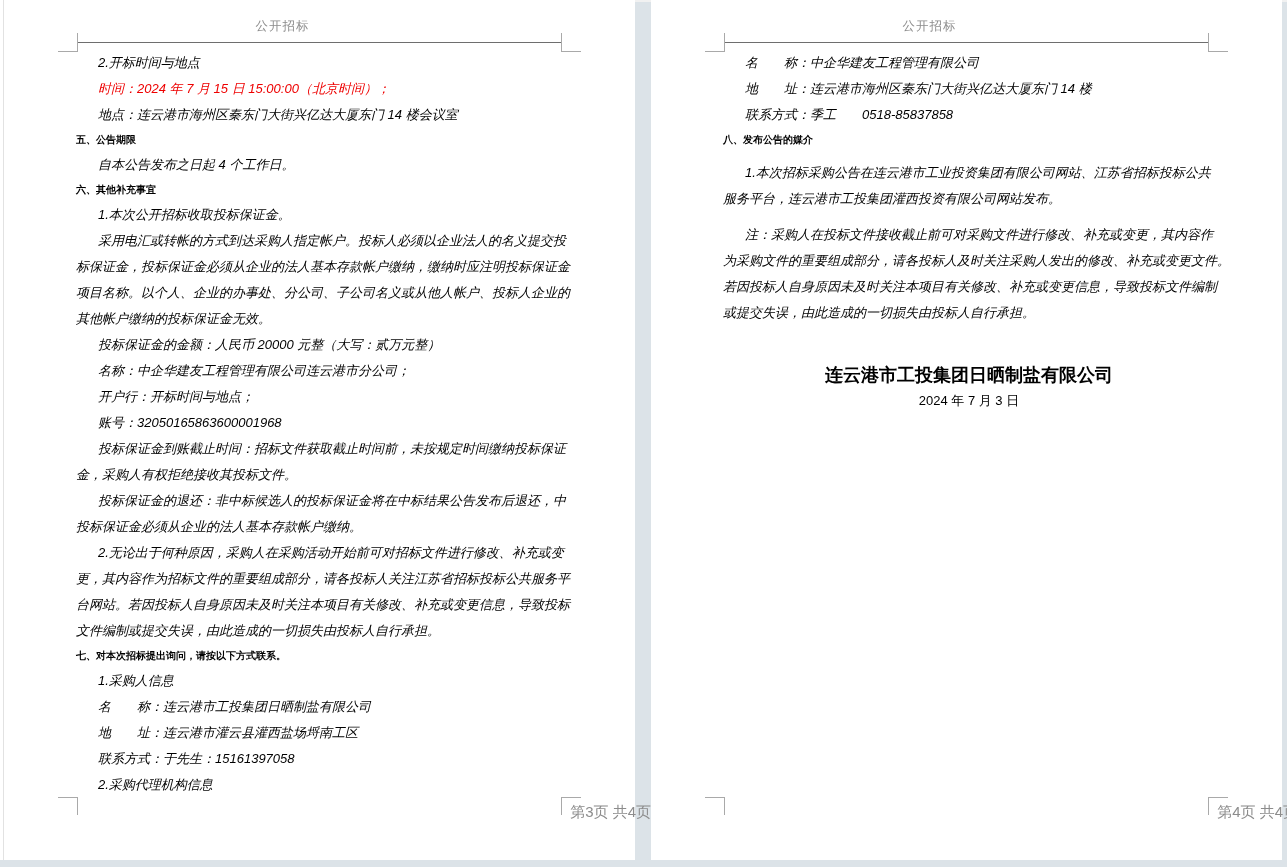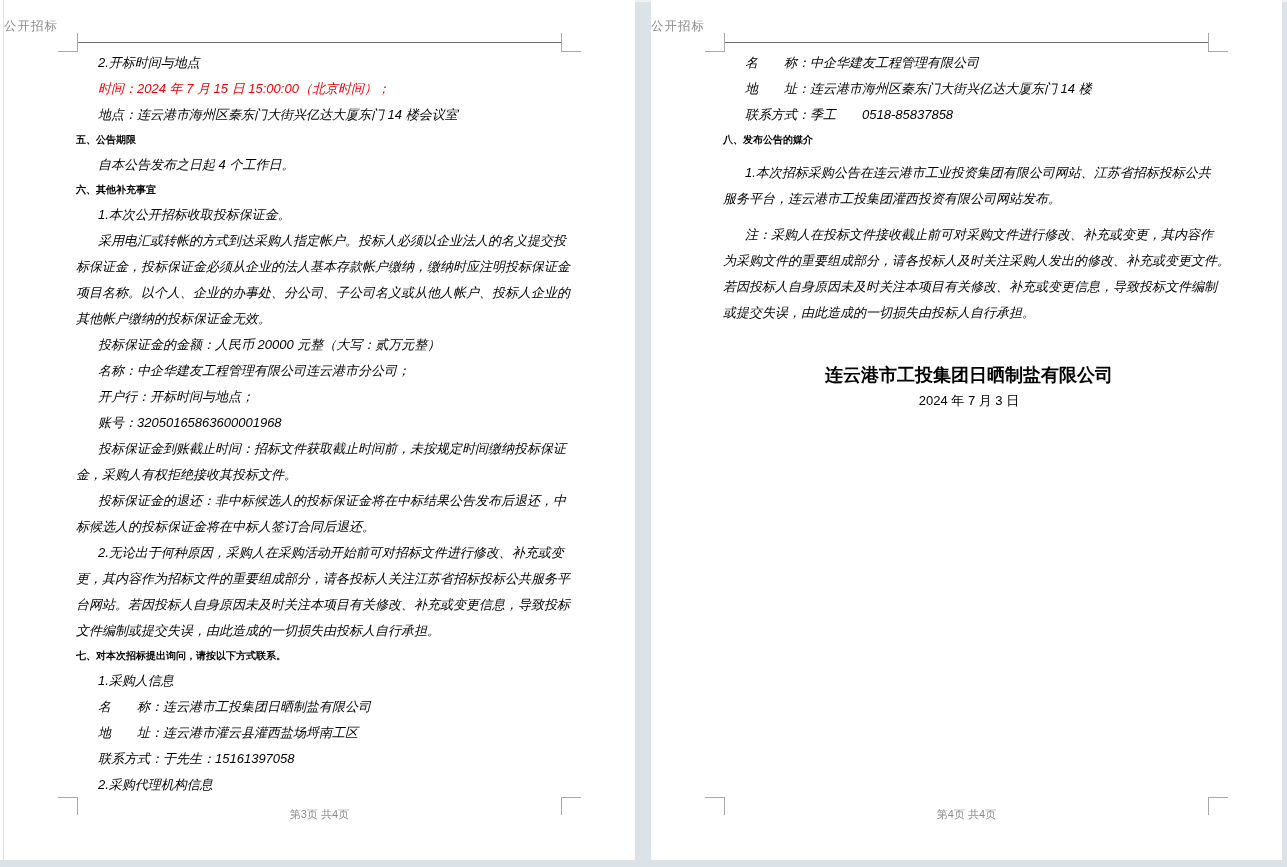--- a/index.html
+++ b/index.html
@@ -9,21 +9,21 @@
     font-family:"Liberation Sans","DejaVu Sans",sans-serif;
   }
   .edge-left{position:absolute;left:0;top:0;width:3px;height:860px;background:#ffffff;border-right:1px solid #e2e2e2;}
   .edge-top{position:absolute;left:0;top:0;width:1287px;height:2px;background:#f1f1f1;}
   .page{
     position:absolute;top:0;width:631px;height:860px;background:#ffffff;
   }
   .page-left{left:4px;}
   .page-right{left:651px;}
   .header-label{
-    position:absolute;top:18px;left:0;width:557px;text-align:left;
+    position:absolute;top:18px;left:0;width:557px;text-align:center;
     color:#8c8c8c;font-size:12.5px;letter-spacing:1px;
   }
   .header-rule{
     position:absolute;top:42px;left:74px;width:483px;height:0;
     border-top:1px solid #6e6e6e;
   }
   .mark{position:absolute;}
   .mark-tl{left:54px;top:33px;width:19px;height:18px;border-right:1px solid #a9a9a9;border-bottom:1px solid #a9a9a9;}
   .mark-tr{left:557px;top:33px;width:19px;height:18px;border-left:1px solid #a9a9a9;border-bottom:1px solid #a9a9a9;}
   .mark-bl{left:54px;top:797px;width:19px;height:17px;border-right:1px solid #a9a9a9;border-top:1px solid #a9a9a9;}
@@ -31,22 +31,22 @@
   .content{
     position:absolute;top:50px;left:72px;width:492px;color:#000;
   }
   .line{font-size:13px;line-height:26px;white-space:nowrap;font-style:italic;}
   .line.indent{padding-left:22px;}
   .line.gap{margin-top:10px;}
   .h{font-size:10px;font-weight:700;line-height:20px;margin:2px 0;white-space:nowrap;}
   .sign{font-size:18px;font-weight:700;line-height:26px;text-align:center;margin-top:36px;white-space:nowrap;}
   .date{font-size:13px;line-height:26px;text-align:center;white-space:nowrap;}
   .footer{
-    position:absolute;bottom:38px;left:0;width:100%;text-align:center;
-    color:#8c8c8c;font-size:11px;
+    position:absolute;bottom:38px;left:16px;width:100%;text-align:right;
+    color:#8c8c8c;font-size:15px;
   }
 </style>
 </head>
 <body>
 
 <div class="edge-top"></div>
 <div class="edge-left"></div>
 
 <div class="page page-left">
   <div class="header-label">公开招标</div>
@@ -67,21 +67,21 @@
       <div class="line">标保证金，投标保证金必须从企业的法人基本存款帐户缴纳，缴纳时应注明投标保证金</div>
       <div class="line">项目名称。以个人、企业的办事处、分公司、子公司名义或从他人帐户、投标人企业的</div>
       <div class="line">其他帐户缴纳的投标保证金无效。</div>
       <div class="line indent">投标保证金的金额：人民币 20000 元整（大写：贰万元整）</div>
       <div class="line indent">名称：中企华建友工程管理有限公司连云港市分公司；</div>
       <div class="line indent">开户行：开标时间与地点；</div>
       <div class="line indent">账号：32050165863600001968</div>
       <div class="line indent">投标保证金到账截止时间：招标文件获取截止时间前，未按规定时间缴纳投标保证</div>
       <div class="line">金，采购人有权拒绝接收其投标文件。</div>
       <div class="line indent">投标保证金的退还：非中标候选人的投标保证金将在中标结果公告发布后退还，中</div>
-      <div class="line">标候选人的投标保证金将在中标人签订合同后退还。</div>
+      <div class="line">投标保证金必须从企业的法人基本存款帐户缴纳。</div>
       <div class="line indent">2.无论出于何种原因，采购人在采购活动开始前可对招标文件进行修改、补充或变</div>
       <div class="line">更，其内容作为招标文件的重要组成部分，请各投标人关注江苏省招标投标公共服务平</div>
       <div class="line">台网站。若因投标人自身原因未及时关注本项目有关修改、补充或变更信息，导致投标</div>
       <div class="line">文件编制或提交失误，由此造成的一切损失由投标人自行承担。</div>
       <div class="h">七、对本次招标提出询问，请按以下方式联系。</div>
       <div class="line indent">1.采购人信息</div>
       <div class="line indent">名　　称：连云港市工投集团日晒制盐有限公司</div>
       <div class="line indent">地　　址：连云港市灌云县灌西盐场埒南工区</div>
       <div class="line indent">联系方式：于先生：15161397058</div>
       <div class="line indent">2.采购代理机构信息</div>

